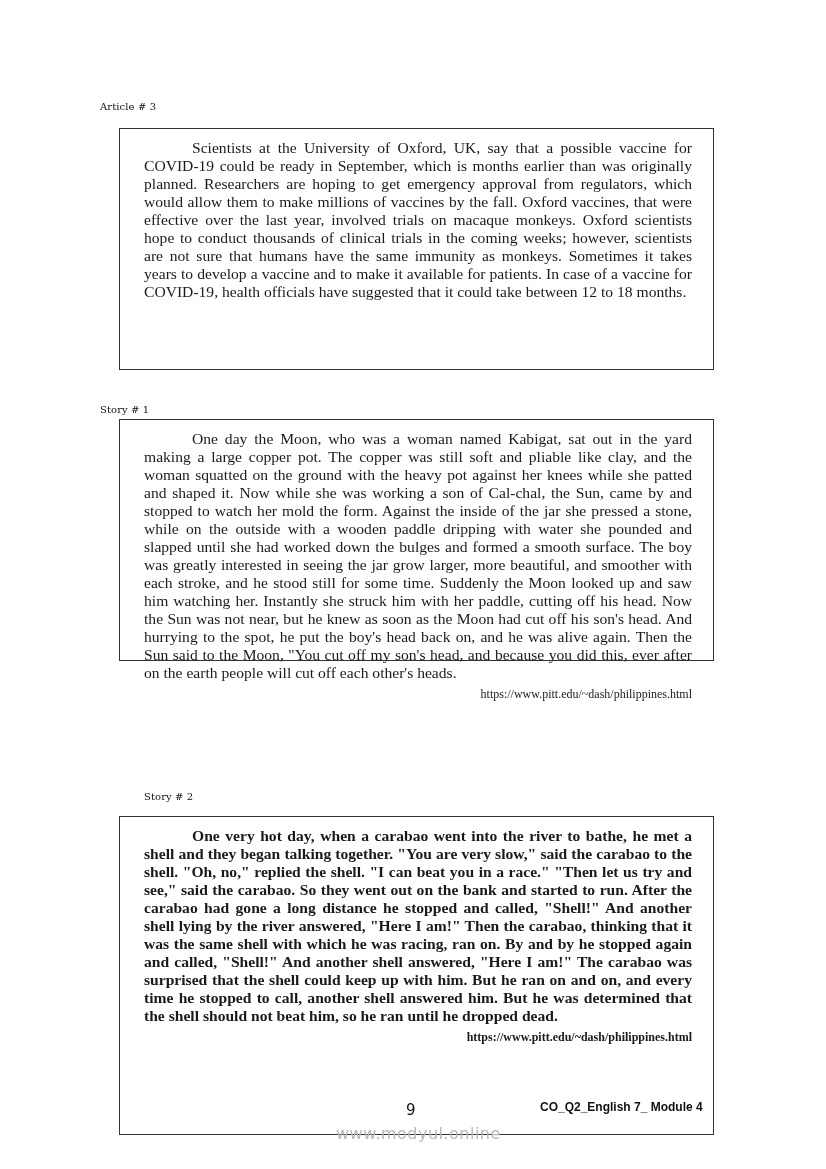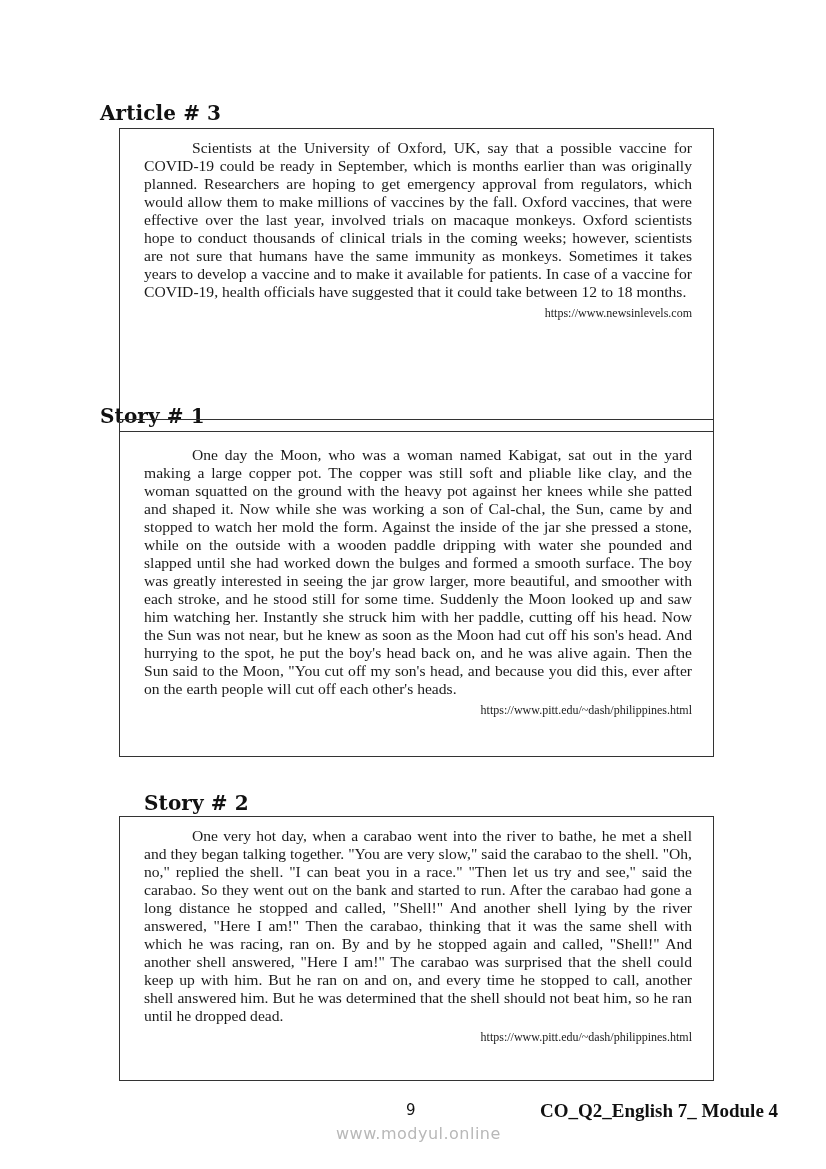--- a/index.html
+++ b/index.html
@@ -12,22 +12,22 @@
       height: 1169px;
       position: relative;
       overflow: hidden;
       font-family: "DejaVu Serif", "Liberation Serif", serif;
       color: #1a1a1a;
     }
     .section-label {
       position: absolute;
       left: 100px;
       font-family: "DejaVu Serif", serif;
-      font-weight: bold;
-      font-size: 20px;
+      font-weight: normal;
+      font-size: 10px;
       color: #111;
       letter-spacing: 0.1px;
     }
     .box {
       position: absolute;
       left: 119px;
       width: 595px;
       border: 1.5px solid #333;
       box-sizing: border-box;
       padding: 5px 21px 0 24px;
@@ -43,60 +43,59 @@
     }
     .box .source {
       margin-top: 5px;
       text-align: right;
       font-family: "Liberation Serif", serif;
       font-size: 12px;
       line-height: 14px;
       color: #1a1a1a;
     }
     #label-article3 { top: 101px; }
-    #box-article3 { top: 128px; height: 304px; padding-top: 10px; }
+    #box-article3 { top: 128px; height: 242px; padding-top: 10px; }
     #label-story1 { top: 404px; }
-    #box-story1 { top: 419px; height: 338px; padding-top: 26px; }
+    #box-story1 { top: 419px; height: 242px; padding-top: 10px; }
     #label-story2 { top: 791px; margin-left: 44px; }
-    #box-story2 { top: 816px; height: 265px; padding-top: 10px; }
+    #box-story2 { top: 816px; height: 319px; padding-top: 10px; font-weight: bold; }
 
     .footer-page {
       position: absolute;
       left: 406px;
       top: 1101px;
       font-family: "DejaVu Sans", sans-serif;
       font-size: 15px;
       color: #111;
     }
     .footer-module {
       position: absolute;
       left: 540px;
       top: 1100px;
-      font-family: Liberation Serif, serif;
+      font-family: Liberation Sans, sans-serif;
       font-weight: bold;
-      font-size: 19px;
+      font-size: 12px;
       color: #111;
     }
     .footer-watermark {
       position: absolute;
       left: 336px;
       top: 1124px;
       font-family: "DejaVu Sans", sans-serif;
       font-size: 16px;
       color: #b8b8b8;
       letter-spacing: 0.5px;
     }
   </style>
 </head>
 <body>
 
 <div class="section-label" id="label-article3">Article # 3</div>
 <div class="box" id="box-article3">
   <p>Scientists at the University of Oxford, UK, say that a possible vaccine for COVID-19 could be ready in September, which is months earlier than was originally planned. Researchers are hoping to get emergency approval from regulators, which would allow them to make millions of vaccines by the fall. Oxford vaccines, that were effective over the last year, involved trials on macaque monkeys. Oxford scientists hope to conduct thousands of clinical trials in the coming weeks; however, scientists are not sure that humans have the same immunity as monkeys. Sometimes it takes years to develop a vaccine and to make it available for patients. In case of a vaccine for COVID-19, health officials have suggested that it could take between 12 to 18 months.</p>
-  <div class="source">https://www.newsinlevels.com</div>
 </div>
 
 <div class="section-label" id="label-story1">Story # 1</div>
 <div class="box" id="box-story1">
   <p>One day the Moon, who was a woman named Kabigat, sat out in the yard making a large copper pot. The copper was still soft and pliable like clay, and the woman squatted on the ground with the heavy pot against her knees while she patted and shaped it. Now while she was working a son of Cal-chal, the Sun, came by and stopped to watch her mold the form. Against the inside of the jar she pressed a stone, while on the outside with a wooden paddle dripping with water she pounded and slapped until she had worked down the bulges and formed a smooth surface. The boy was greatly interested in seeing the jar grow larger, more beautiful, and smoother with each stroke, and he stood still for some time. Suddenly the Moon looked up and saw him watching her. Instantly she struck him with her paddle, cutting off his head. Now the Sun was not near, but he knew as soon as the Moon had cut off his son's head. And hurrying to the spot, he put the boy's head back on, and he was alive again. Then the Sun said to the Moon, "You cut off my son's head, and because you did this, ever after on the earth people will cut off each other's heads.</p>
   <div class="source">https://www.pitt.edu/~dash/philippines.html</div>
 </div>
 
 <div class="section-label" id="label-story2">Story # 2</div>
 <div class="box" id="box-story2">

